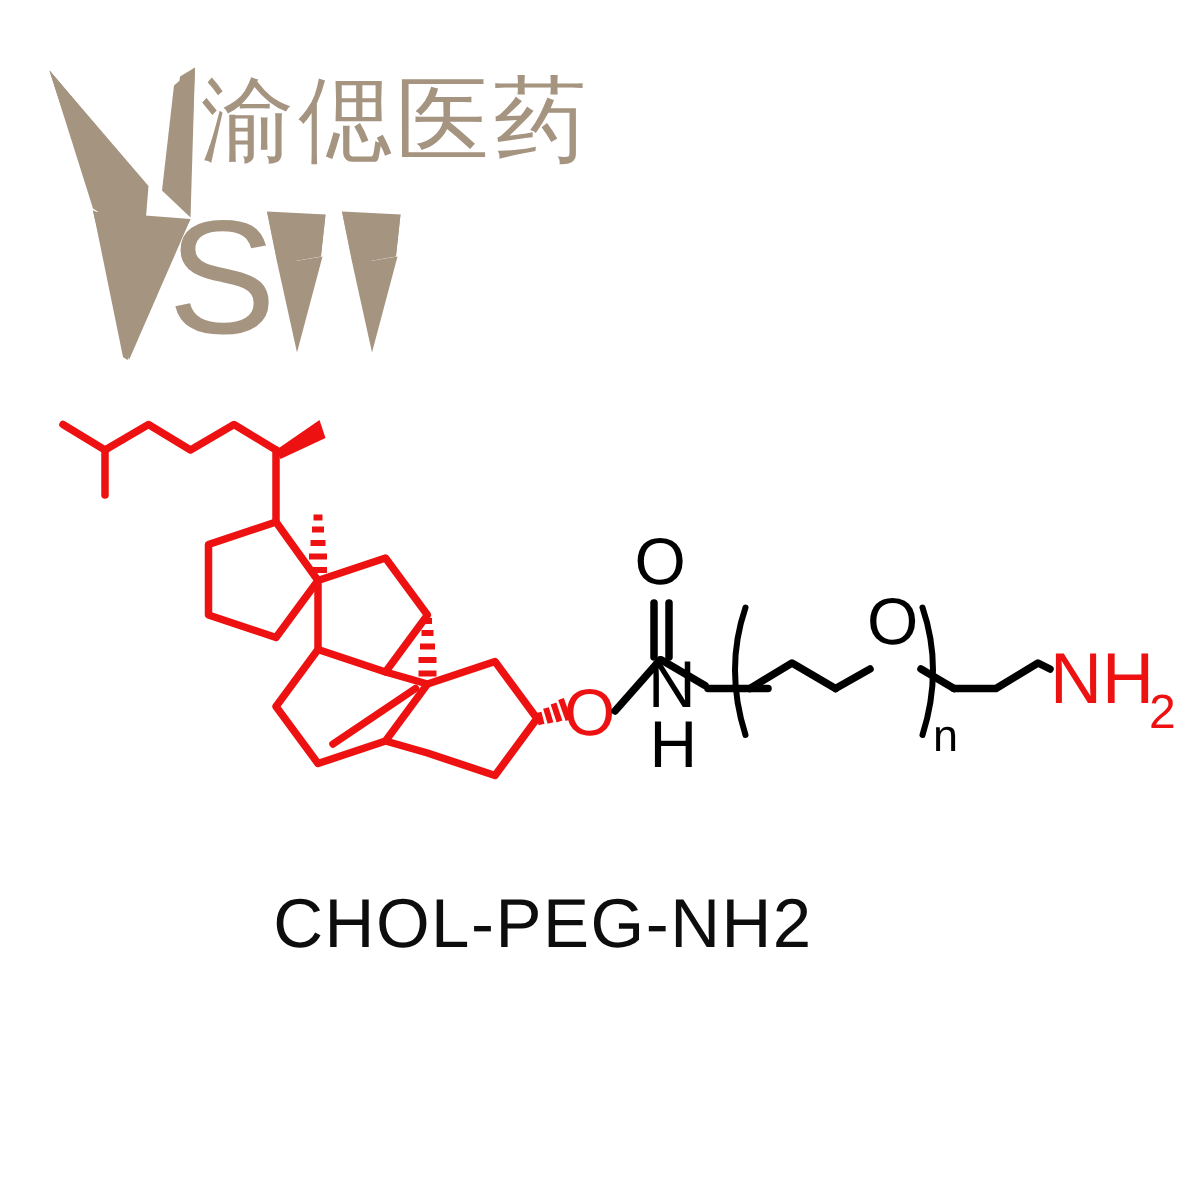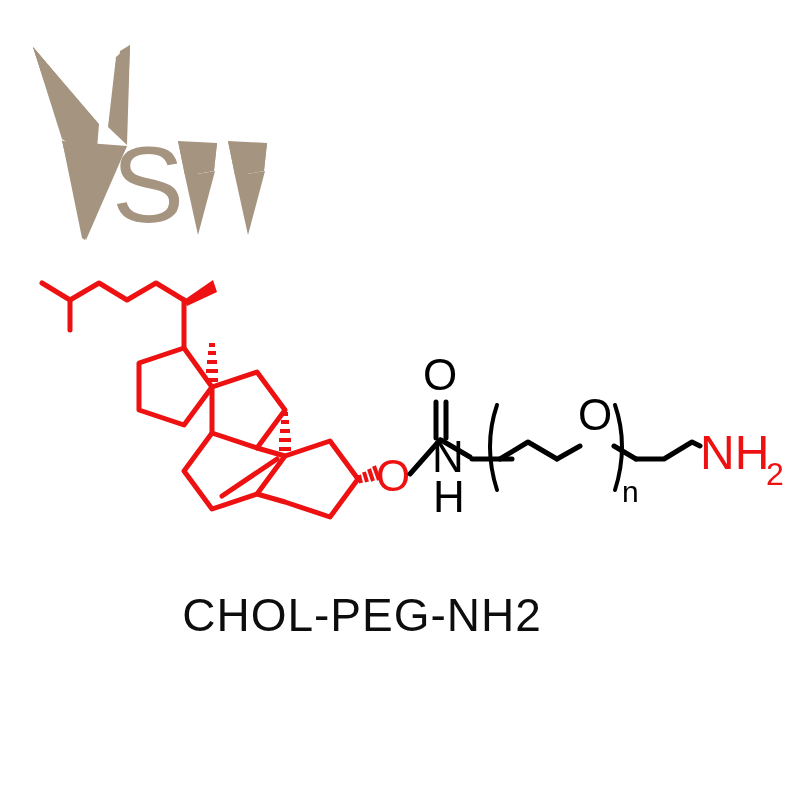--- a/index.html
+++ b/index.html
@@ -93,20 +93,21 @@
       <polygon fill="#a59480" points="217,143 214,170 206,164 210,147"></polygon>
       <polygon fill="#a59480" points="185,176 215,171 198,235"></polygon>
       <polygon fill="#a59480" points="178,141 217,143 214,171 185,176"></polygon>
 
       <polygon fill="#a59480" points="228,141 248,168 247,184 235,175"></polygon>
       <polygon fill="#a59480" points="267,143 264,170 256,164 260,147"></polygon>
       <polygon fill="#a59480" points="235,176 265,171 248,235"></polygon>
       <polygon fill="#a59480" points="228,141 267,143 264,171 235,176"></polygon>
     </svg>
 
+    <div class="brand-text">渝偲医药</div>
   </div>
 
   <div class="structure-block">
     <svg width="800" height="280" viewBox="0 0 800 280">
 
       <g stroke="#ee1111" stroke-width="5" fill="none" stroke-linecap="round" stroke-linejoin="round">
 
         <polyline points="42,33 70,50 70,80"></polyline>
         <polyline points="70,50 99,33 127,50 156,33 184,50"></polyline>
 

